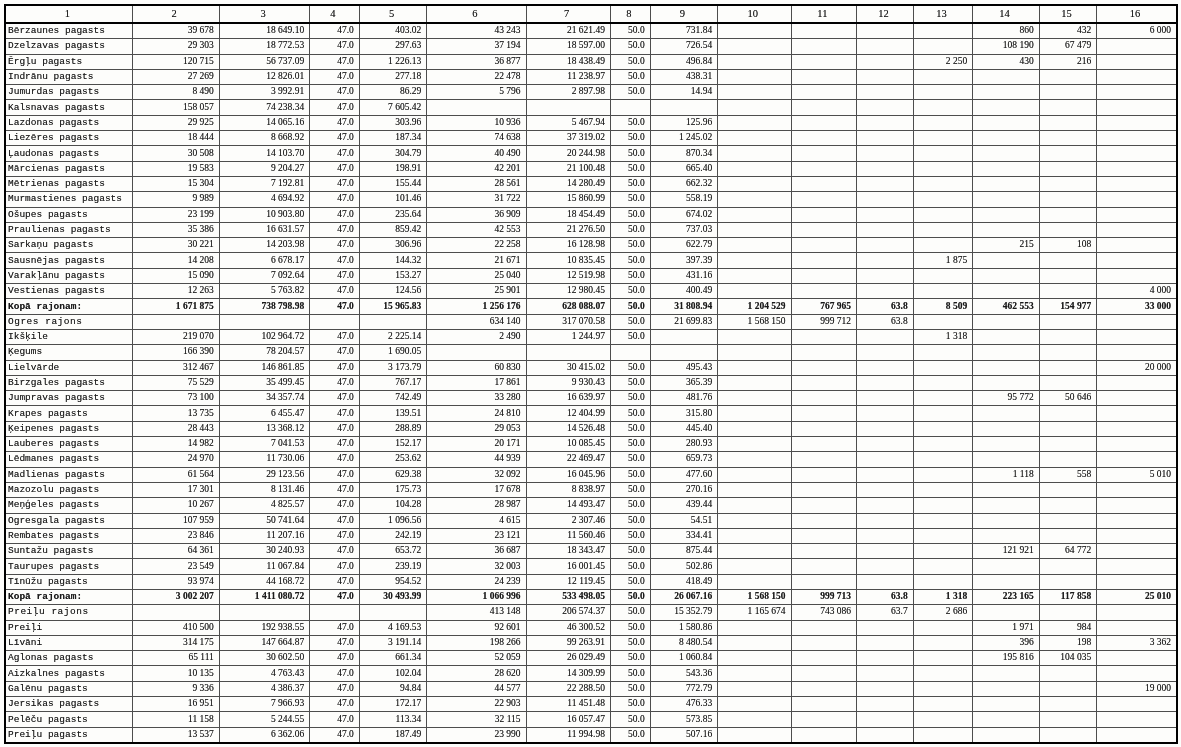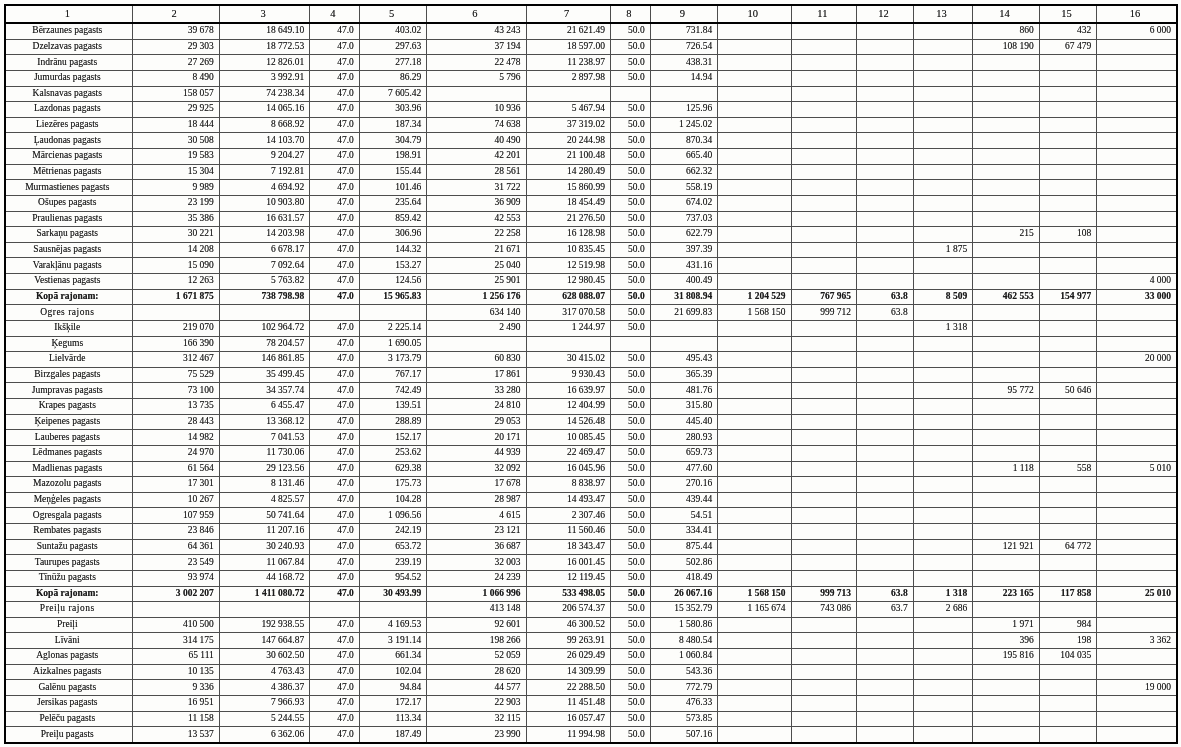--- a/index.html
+++ b/index.html
@@ -37,21 +37,21 @@
     color: #1a1a1a;
     text-shadow: 0 0 0.5px rgba(20,20,20,0.55);
   }
   table.scan thead th {
     font-weight: normal;
     text-align: center;
     border-bottom: 2px solid #000;
     font-size: 10.5px;
     height: 16px;
   }
-  td.label { text-align: center; padding-left: 4px; }
+  td.label { text-align: left; padding-left: 4px; font-family: Liberation Mono, monospace; }
   td.num   { text-align: right; }
   tr.total td { font-weight: bold; margin-left: 28px; }
   tr.section td.label { font-weight: normal; letter-spacing: 0.5px; }
   
   col.c1  { width: 10.84%; }
   col.c2  { width: 7.45%; }
   col.c3  { width: 7.71%; }
   col.c4  { width: 4.23%; }
   col.c5  { width: 5.76%; }
   col.c6  { width: 8.47%; }
@@ -140,20 +140,38 @@
           <td class="num">726.54</td>
           <td class="num"></td>
           <td class="num"></td>
           <td class="num"></td>
           <td class="num"></td>
           <td class="num">108 190</td>
           <td class="num">67 479</td>
           <td class="num"></td>
         </tr>
         <tr class="data">
+          <td class="label">Ērgļu pagasts</td>
+          <td class="num">120 715</td>
+          <td class="num">56 737.09</td>
+          <td class="num">47.0</td>
+          <td class="num">1 226.13</td>
+          <td class="num">36 877</td>
+          <td class="num">18 438.49</td>
+          <td class="num">50.0</td>
+          <td class="num">496.84</td>
+          <td class="num"></td>
+          <td class="num"></td>
+          <td class="num"></td>
+          <td class="num">2 250</td>
+          <td class="num">430</td>
+          <td class="num">216</td>
+          <td class="num"></td>
+        </tr>
+        <tr class="data">
           <td class="label">Indrānu pagasts</td>
           <td class="num">27 269</td>
           <td class="num">12 826.01</td>
           <td class="num">47.0</td>
           <td class="num">277.18</td>
           <td class="num">22 478</td>
           <td class="num">11 238.97</td>
           <td class="num">50.0</td>
           <td class="num">438.31</td>
           <td class="num"></td>

